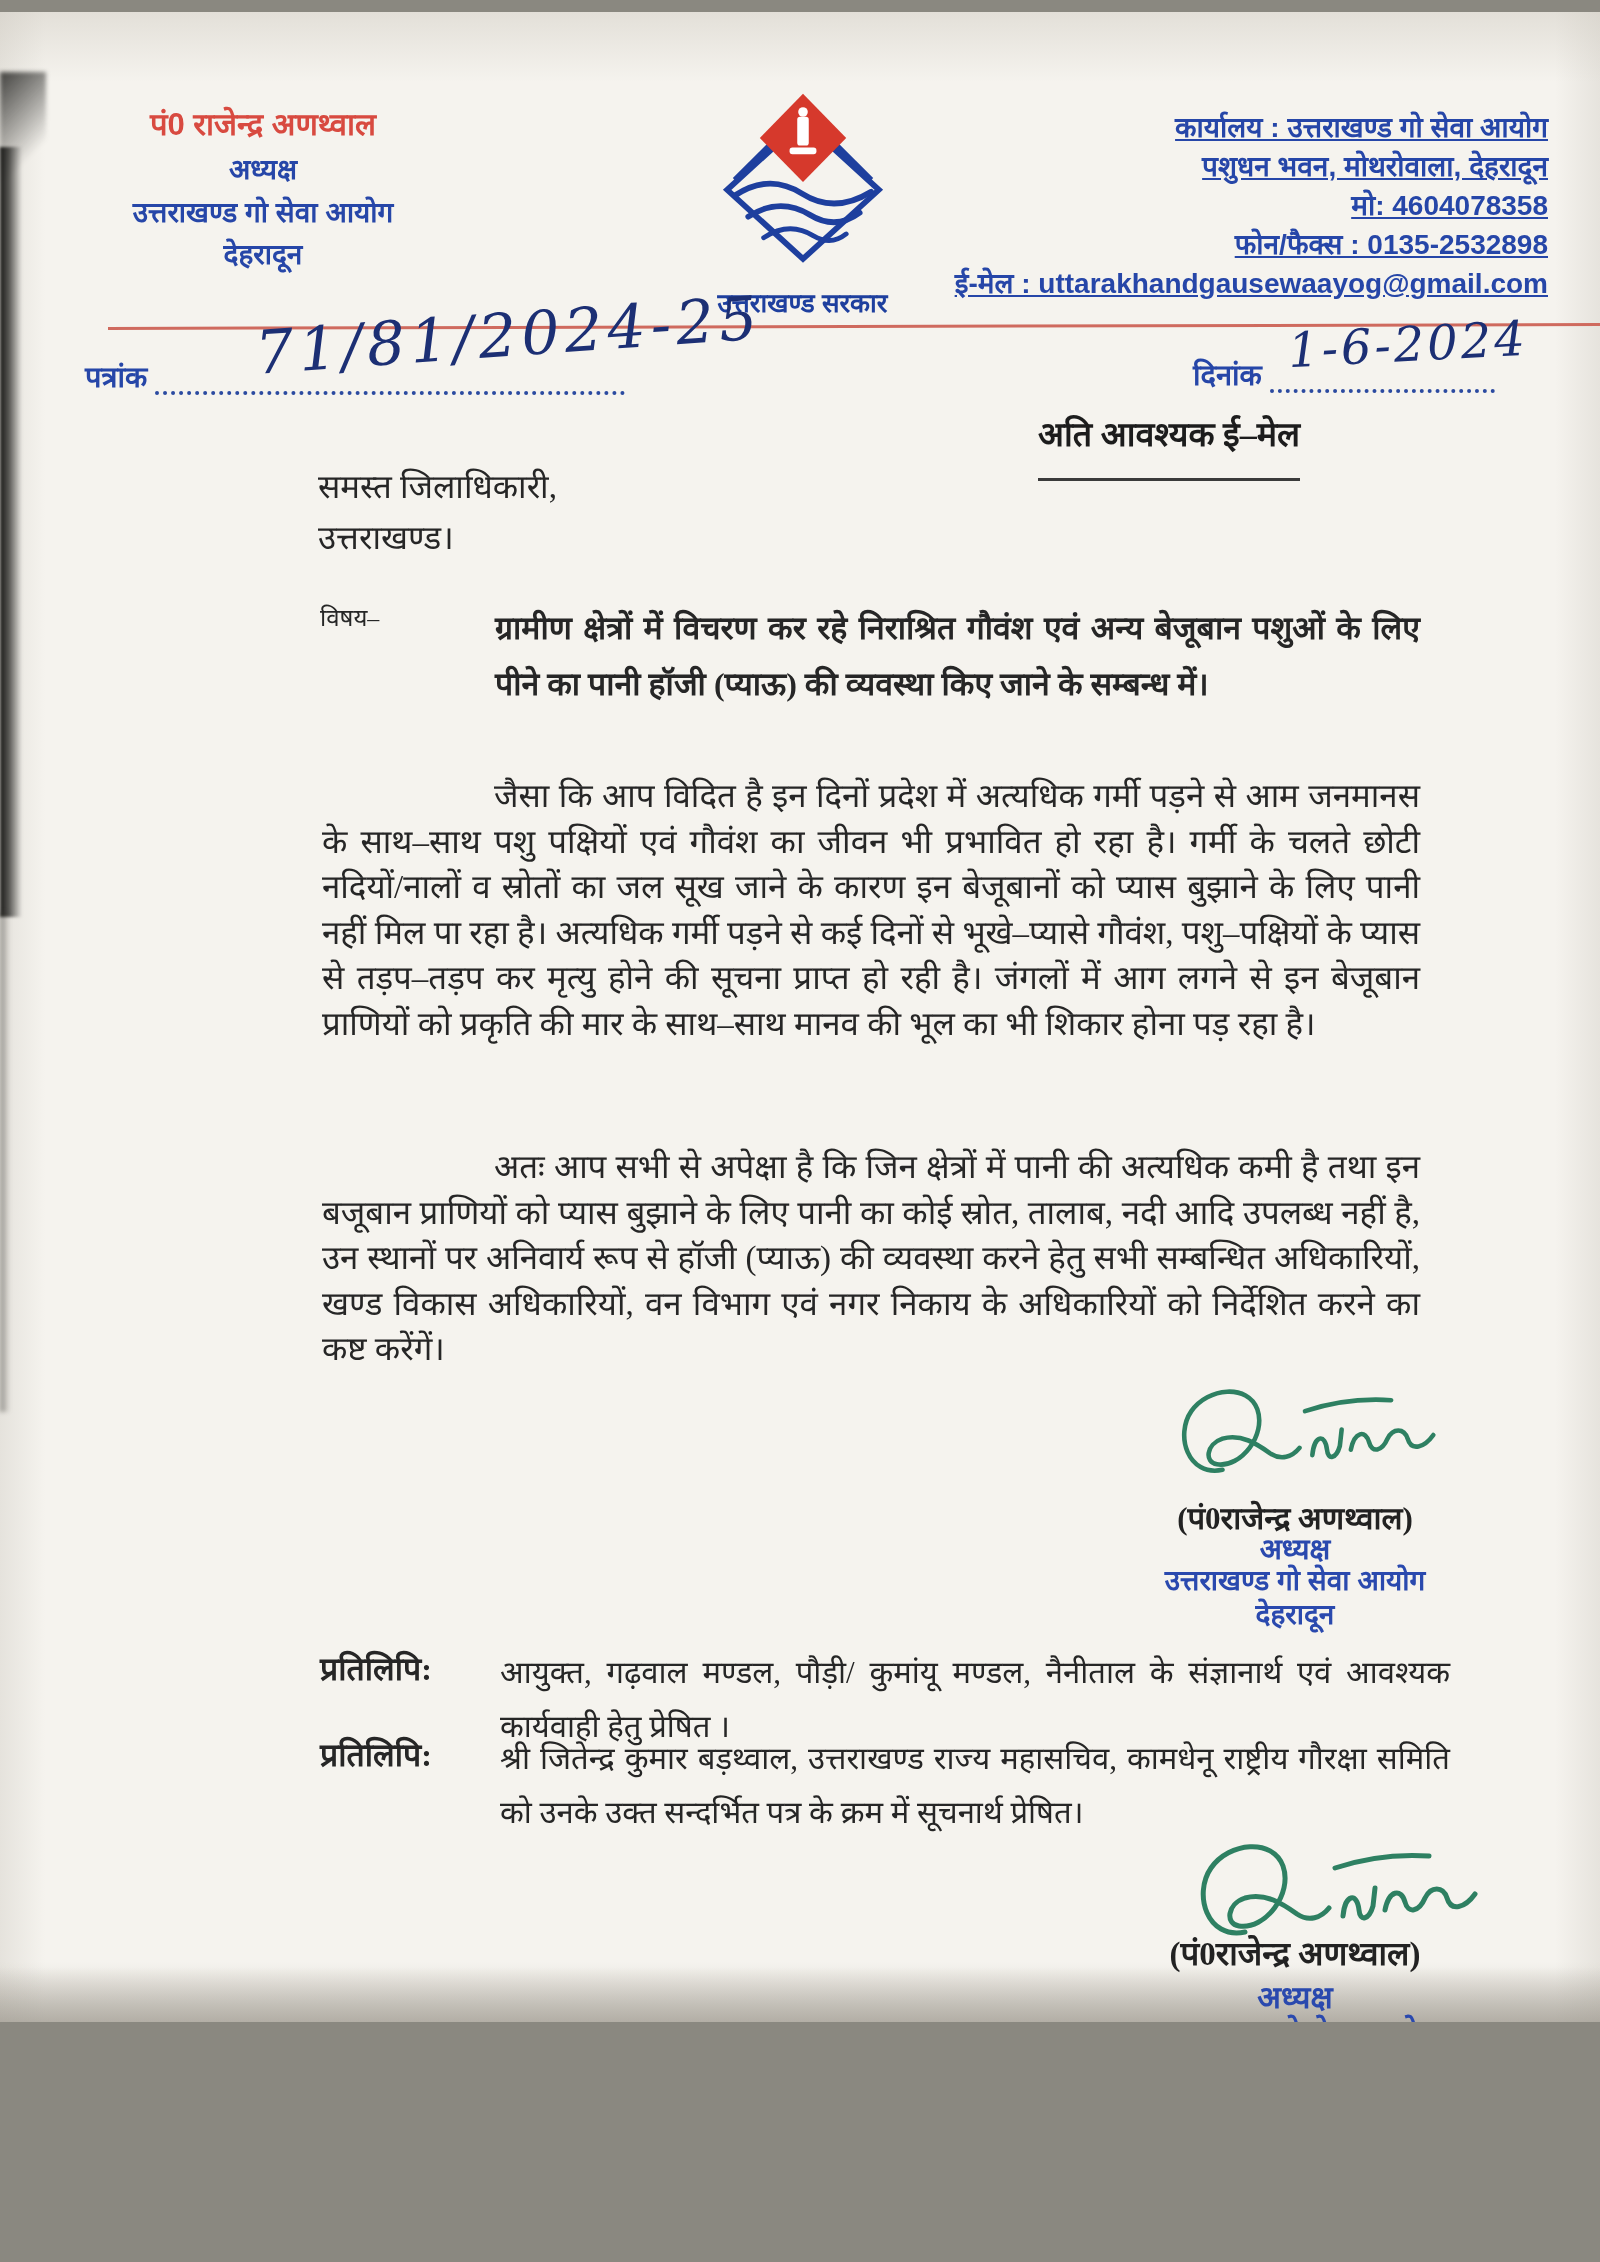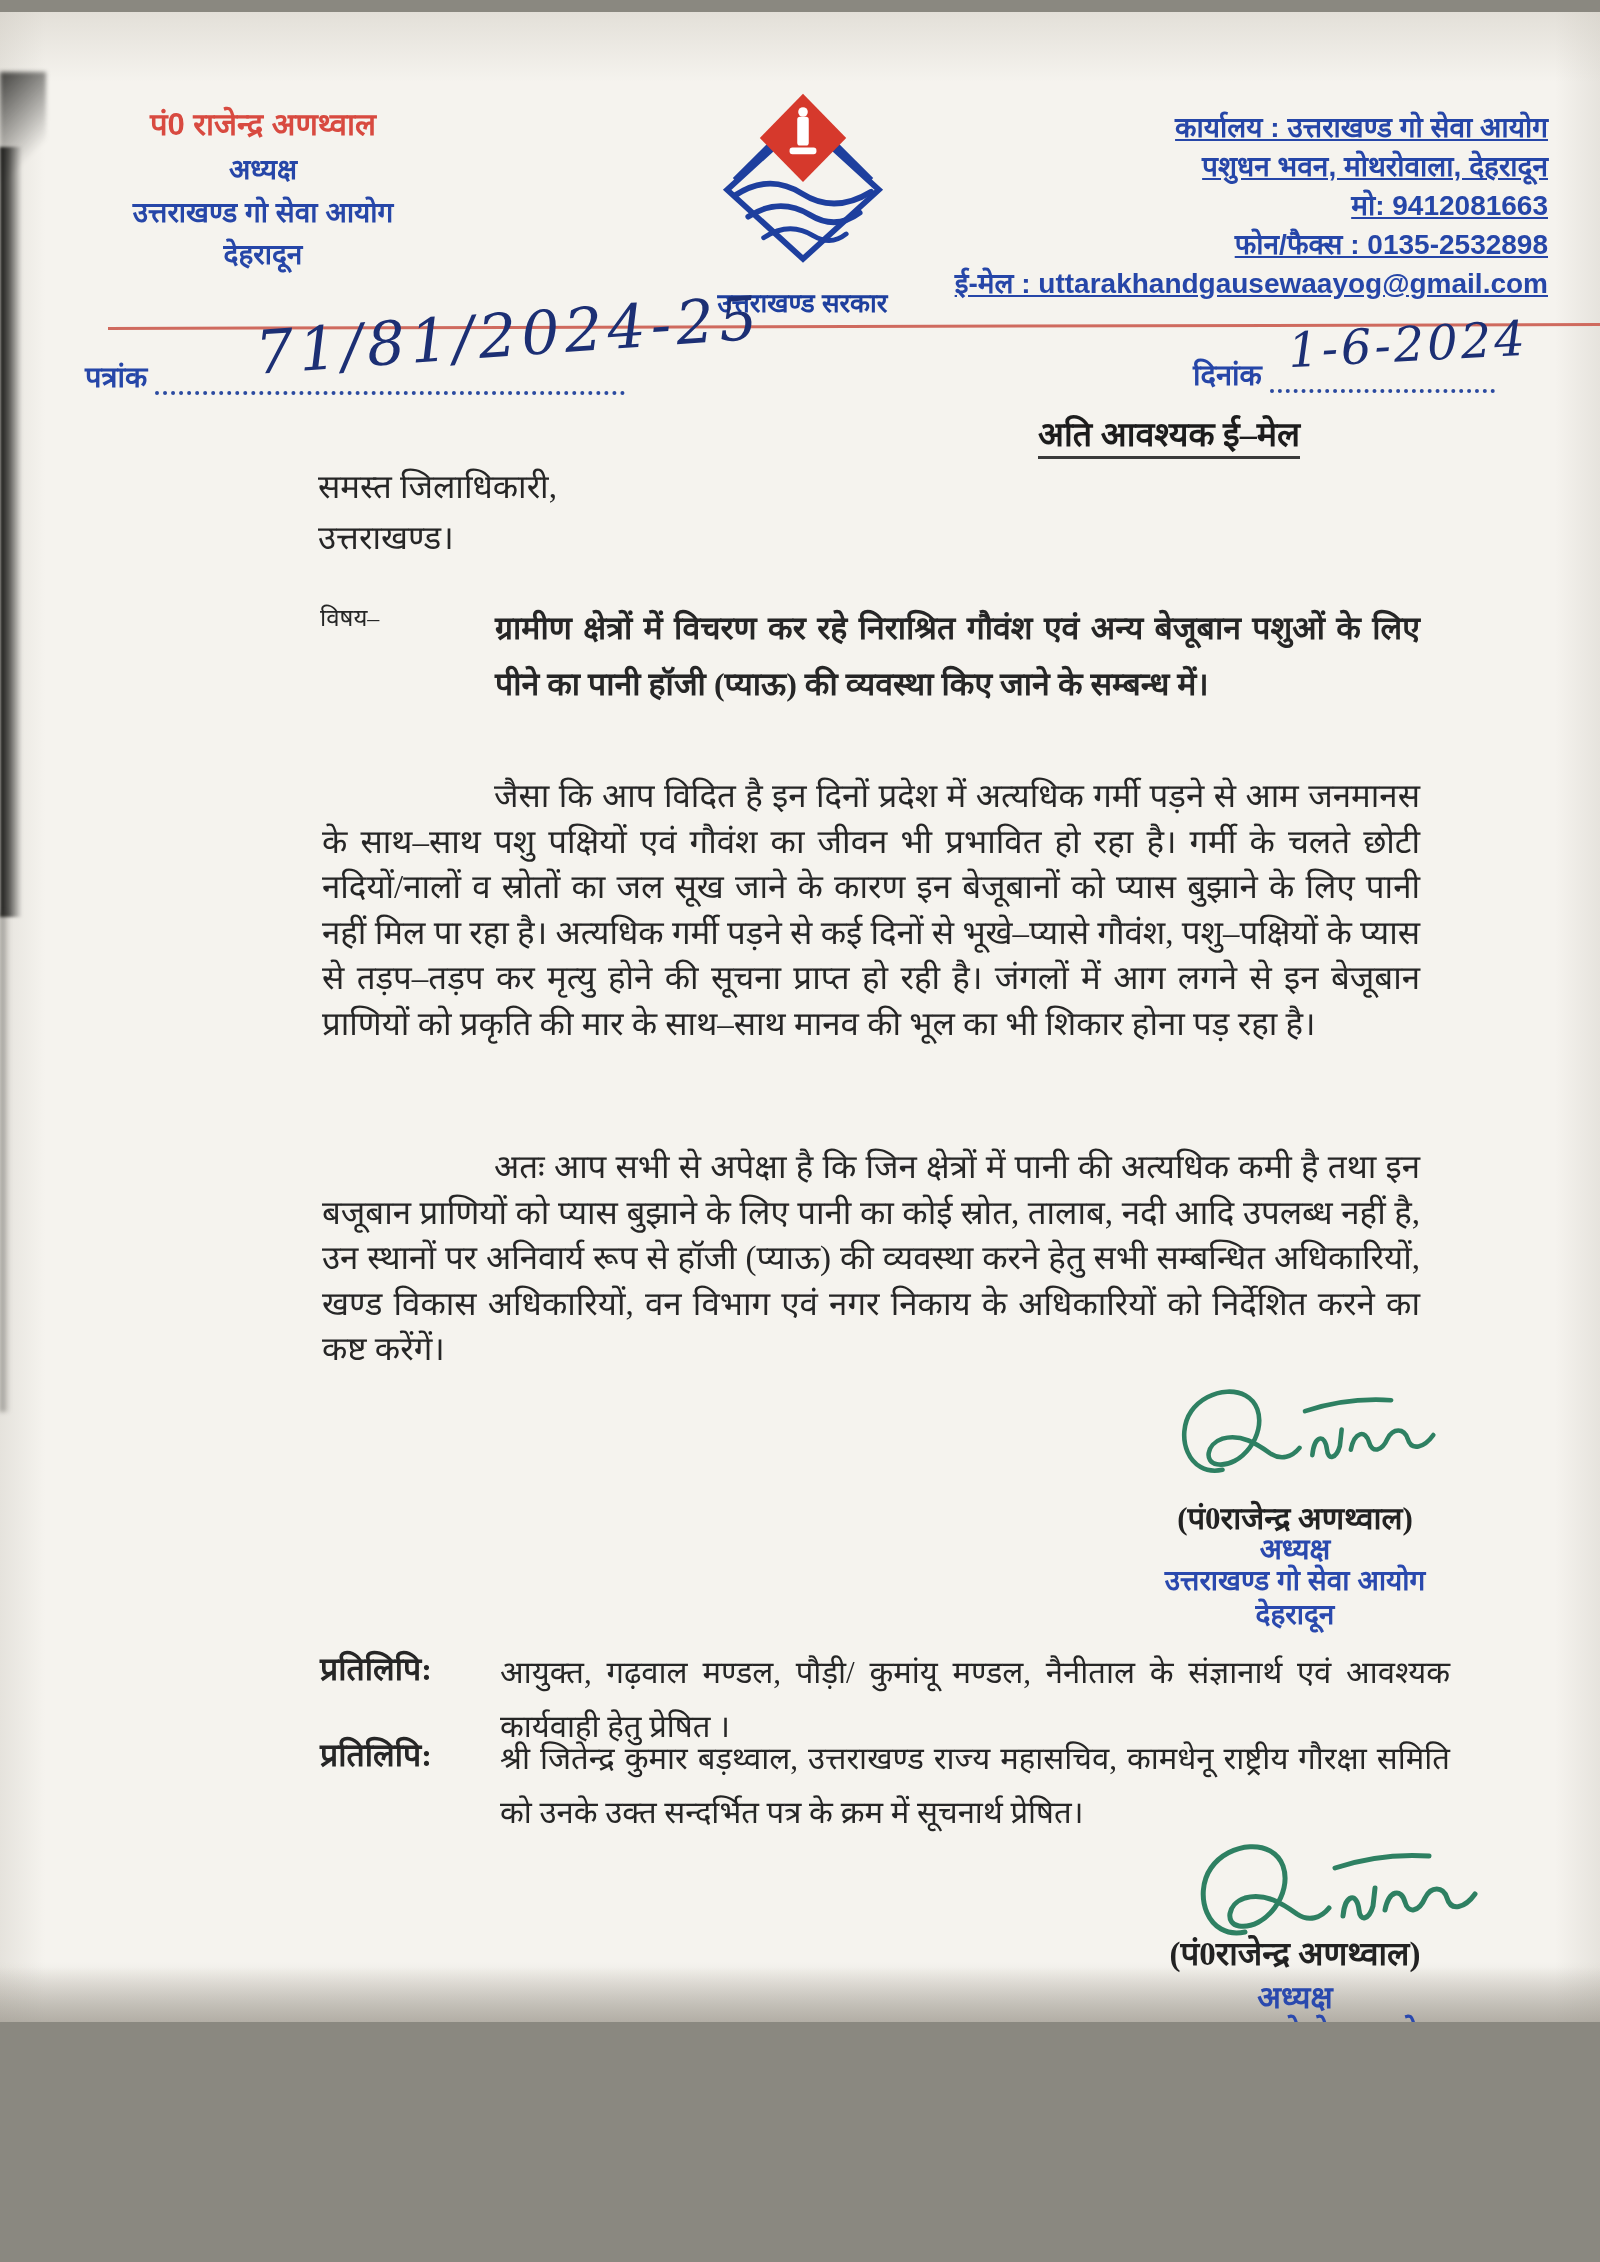--- a/index.html
+++ b/index.html
@@ -45,21 +45,21 @@
 
   
   .patrank{position:absolute;left:85px;top:344px;font-size:29px;}
   .dinank{position:absolute;left:1193px;top:342px;font-size:29px;}
   .dotline{display:inline-block;border-bottom:4px dotted #2b4aa0;height:26px;vertical-align:bottom;}
   .handwrite{font-family:"DejaVu Serif","Liberation Serif",serif;font-style:italic;color:#1c2f74;white-space:nowrap;}
   .hw-no{position:absolute;left:255px;top:288px;font-size:60px;transform:rotate(-4deg);letter-spacing:5px;}
   .hw-date{position:absolute;left:1288px;top:304px;font-size:48px;transform:rotate(-3deg);letter-spacing:3px;}
 
   .priority{position:absolute;left:1038px;top:398px;font-size:34px;font-weight:bold;color:#1c1c1c;
-    border-bottom:3px solid #3a3a3a;padding-bottom:0;}
+    border-bottom:3px solid #3a3a3a;padding-bottom:22px;}
 
   .recipient{position:absolute;left:318px;top:450px;font-size:33px;line-height:51px;}
 
   .subject-row{position:absolute;left:320px;top:588px;width:1100px;display:flex;}
   .subject-label{width:175px;flex:0 0 auto;font-size:24px;}
   .subject-text{flex:1;text-align:justify;font-size:32px;line-height:56px;font-weight:bold;}
 
   .para{position:absolute;left:322px;width:1098px;text-align:justify;font-size:33px;line-height:45.5px;text-indent:172px;}
   .para1{top:762px;}
   .para2{top:1133px;}
@@ -114,21 +114,21 @@
         <path d="M48 134 C70 120 92 120 112 132 C130 143 148 142 164 130" fill="none" stroke="#1e3f9e" stroke-width="6" stroke-linecap="round"></path>
         <path d="M64 156 C82 144 100 144 116 154 C128 161 140 160 150 152" fill="none" stroke="#1e3f9e" stroke-width="5" stroke-linecap="round"></path>
       </svg>
     </span>
     <div class="emblem-caption sans">उत्तराखण्ड सरकार</div>
   </div>
 
   <div class="lh-right sans">
     <div>कार्यालय : उत्तराखण्ड गो सेवा आयोग</div>
     <div>पशुधन भवन, मोथरोवाला, देहरादून</div>
-    <div>मो: 9412081663</div>
+    <div>मो: 4604078358</div>
     <div>फोन/फैक्स : 0135-2532898</div>
     <div>ई-मेल : uttarakhandgausewaayog@gmail.com</div>
   </div>
 
   <div class="rule-top"></div>
 
   <div class="patrank sans bold blue">
     <span>पत्रांक</span>
     <span class="dotline" style="width:470px;"></span>
   </div>

